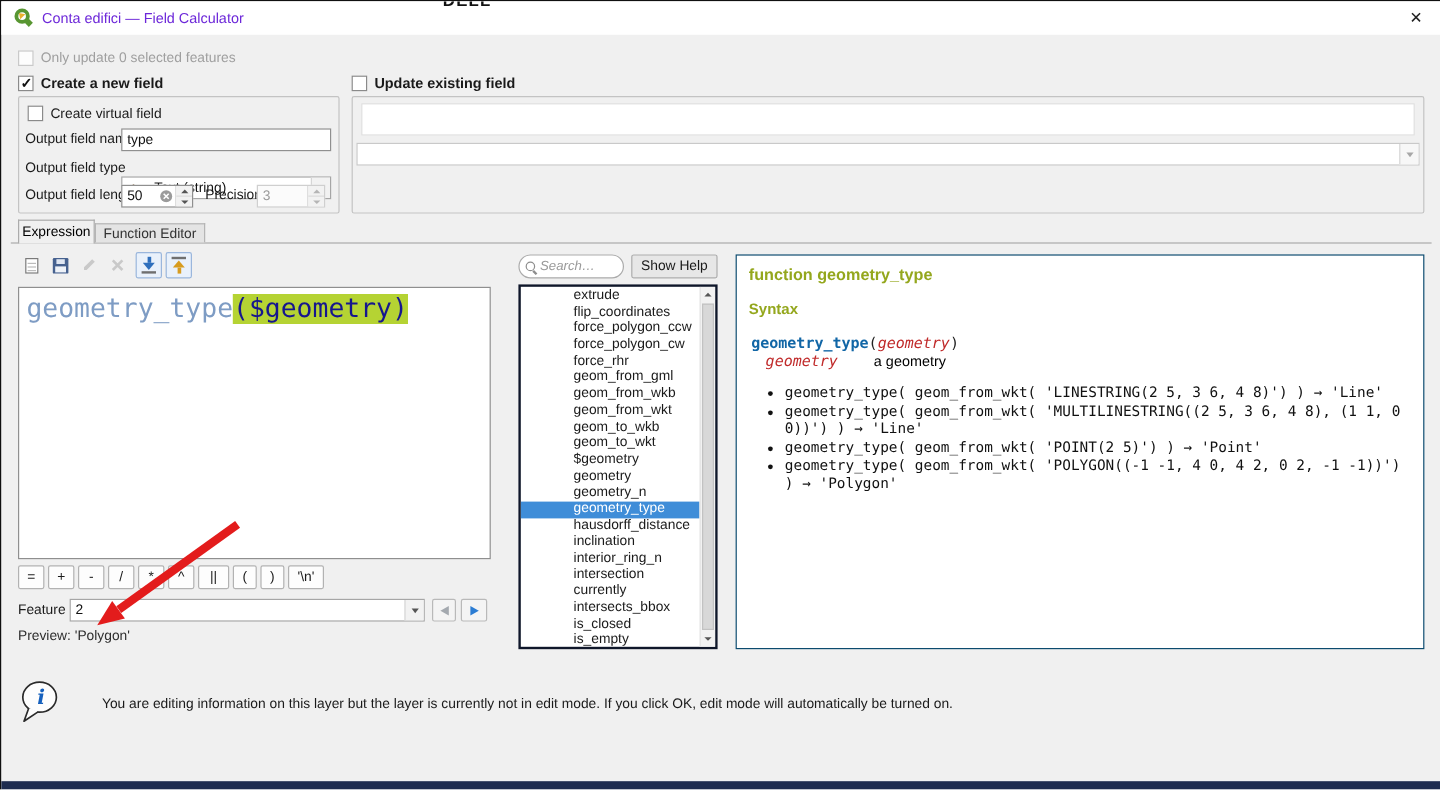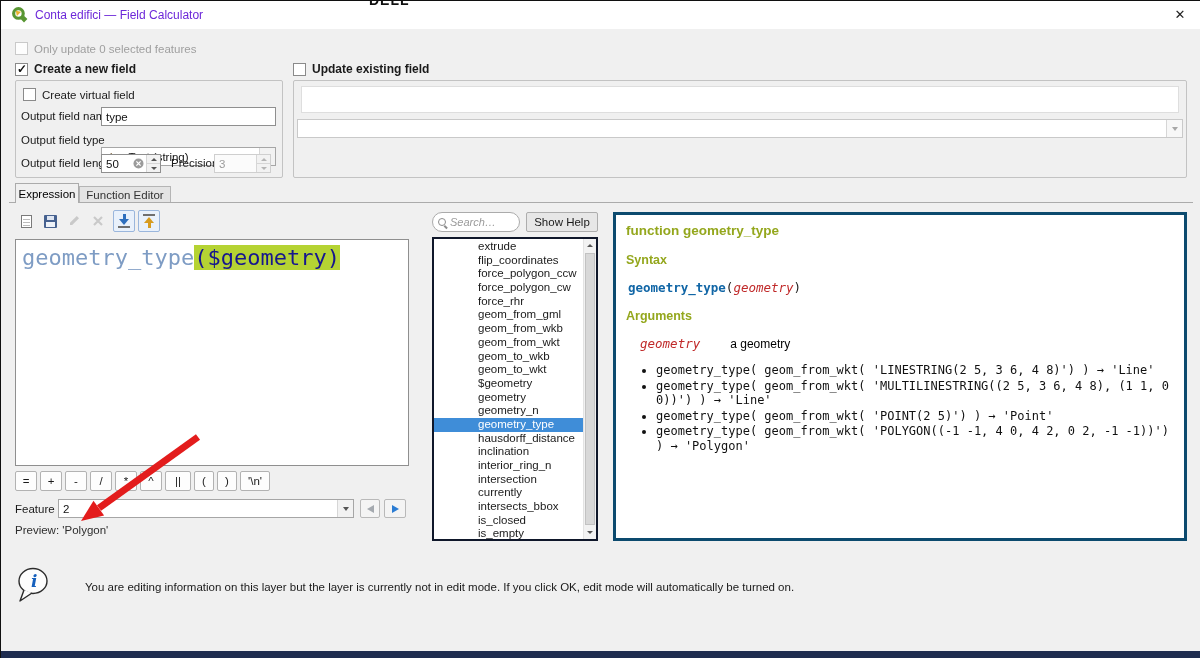--- a/index.html
+++ b/index.html
@@ -98,21 +98,21 @@
 
   .fn-list{position:absolute;left:431px;top:236px;width:166px;height:304px;background:#fff;border:2px solid #0f172a;overflow:hidden}
   .fn-items{position:absolute;left:0;top:1px;right:13px;bottom:0}
   .fn-item{height:13.7px;line-height:13.7px;font-size:11.5px;padding-left:44px;color:#1a1a1a;white-space:nowrap;cursor:pointer}
   .fn-item.selected{background:#3f8dd8;color:#fff}
   .sb{position:absolute;right:0;top:0;width:13px;height:100%;background:#f2f2f2;border-left:1px solid #e3e3e3}
   .sb .cap{position:absolute;left:0;width:12px;height:13px;display:flex;align-items:center;justify-content:center;cursor:pointer}
   .sb .thumb{position:absolute;left:1px;top:14px;width:10px;height:272px;background:#d8d8d8;border:1px solid #c2c2c2;cursor:pointer}
 
   
-  .help{position:absolute;left:612px;top:211px;width:574px;height:329px;background:#fff;border:3px solid #0c4a6e;padding:8px 10px;overflow:hidden}
+  .help{position:absolute;left:612px;top:211px;width:574px;height:329px;background:#fff;border:1px solid #0c4a6e;padding:8px 10px;overflow:hidden}
   .help .fn-title{font-size:13.5px;font-weight:bold;color:#94a71d;margin-bottom:15px}
   .help .desc{font-size:12px;color:#1a1a1a;margin-bottom:6px}
   .help .section{font-size:12.5px;font-weight:bold;color:#94a71d;margin:14px 0 13px}
   .help .syntax-line{font-family:"DejaVu Sans Mono",monospace;font-size:12.5px;color:#222;margin-left:2px}
   .help .syn-fn{color:#1166a6;font-weight:bold}
   .help .syn-arg{color:#c02a2a;font-style:italic}
   .help .arg-row{font-size:12px;margin-left:14px}
   .help .arg-name{font-family:"DejaVu Sans Mono",monospace;font-size:12.5px;color:#c02a2a;font-style:italic;margin-right:30px}
   .help .examples{margin:12px 0 0 30px}
   .help .examples li{font-family:"DejaVu Sans Mono",monospace;font-size:12px;line-height:14.5px;color:#111;margin-bottom:1px}
@@ -326,21 +326,20 @@
       <span class="cap" style="bottom:0">
           <span class="tri-down-s"></span>
         </span>
     </div>
   </div>
 
   <div class="help">
     <div class="fn-title">function geometry_type</div>
     <div class="section">Syntax</div>
     <div class="syntax-line"><span class="syn-fn">geometry_type</span><span>(</span><span class="syn-arg">geometry</span><span>)</span></div>
-    <div class="section">Arguments</div>
     <div class="arg-row"><span class="arg-name">geometry</span><span>a geometry</span></div>
     <ul class="examples">
         <li>geometry_type( geom_from_wkt( 'LINESTRING(2 5, 3 6, 4 8)') ) → 'Line'</li>
         <li>geometry_type( geom_from_wkt( 'MULTILINESTRING((2 5, 3 6, 4 8), (1 1, 0 0))') ) → 'Line'</li>
         <li>geometry_type( geom_from_wkt( 'POINT(2 5)') ) → 'Point'</li>
         <li>geometry_type( geom_from_wkt( 'POLYGON((-1 -1, 4 0, 4 2, 0 2, -1 -1))') ) → 'Polygon'</li>
       </ul>
   </div>
 
   <span style="position:absolute;left:14px;top:566px">

